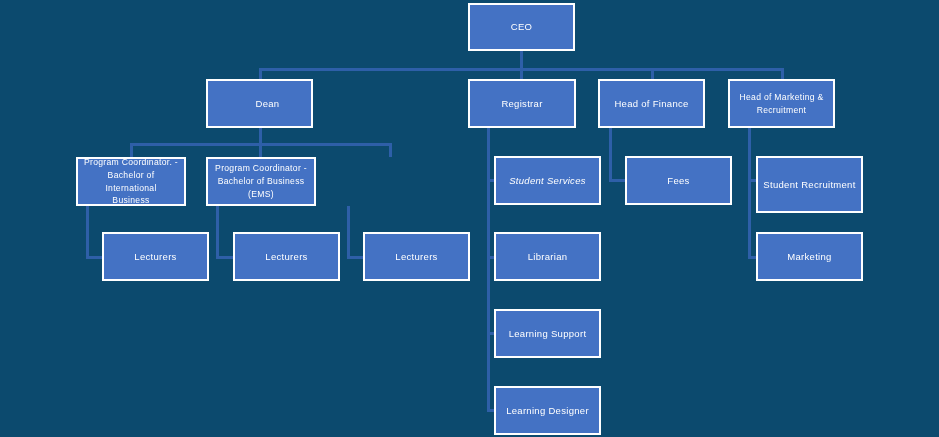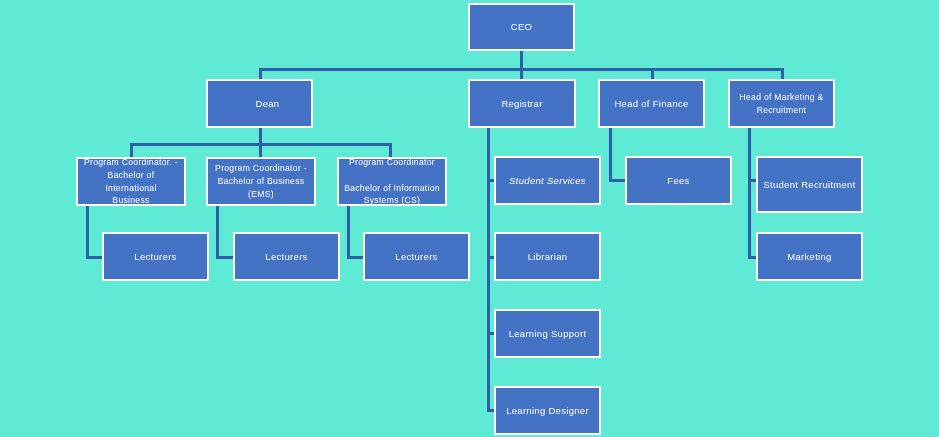--- a/index.html
+++ b/index.html
@@ -8,21 +8,21 @@
     padding: 0;
     background: #000000;
   }
   body {
     font-family: "Liberation Sans", sans-serif;
   }
   #chart-canvas {
     position: relative;
     width: 939px;
     height: 437px;
-    background: #5eead4;
+    background: #0c4a6e;
     overflow: hidden;
   }
   .node {
     position: absolute;
     box-sizing: border-box;
     background: #4472C4;
     border: 2px solid #FFFFFF;
     color: #FFFFFF;
     display: flex;
     align-items: center;
@@ -118,26 +118,20 @@
 Bachelor  of International
 Business</span>
   </div>
 
   <div class="node small-text" style="left:206px; top:157px; width:110px; height:49px;">
     <span class="node-label">Program  Coordinator  -
 Bachelor  of Business
 (EMS)</span>
   </div>
 
-  <div class="node small-text" style="left:337px; top:157px; width:110px; height:49px;">
-    <span class="node-label">Program  Coordinator
-
-Bachelor  of Information
-Systems (CS)</span>
-  </div>
 
   <div class="node" style="left:102px; top:232px; width:107px; height:49px;">
     <span class="node-label">Lecturers</span>
   </div>
 
   <div class="node" style="left:233px; top:232px; width:107px; height:49px;">
     <span class="node-label">Lecturers</span>
   </div>
 
   <div class="node" style="left:363px; top:232px; width:107px; height:49px;">

